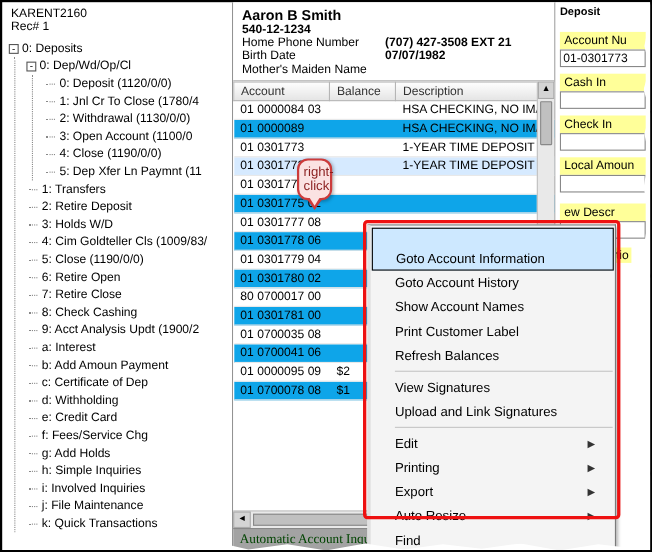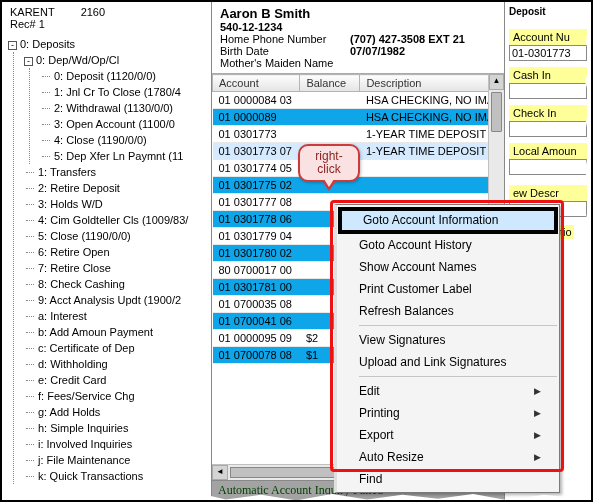--- a/index.html
+++ b/index.html
@@ -18,21 +18,21 @@
     height: 100%;
   }
   .left-panel {
     width: 210px;
     border-right: 1px solid #888;
     padding: 4px 2px;
     font-size: 11px;
     position: relative;
   }
   .top-info { padding: 0 6px 4px 6px; }
-  .top-info .teller-line { display:flex; gap: 26px; }
+  .top-info .teller-line { display:flex; }
   .tree { padding: 2px 0 0 4px; line-height: 16px; white-space: nowrap; overflow:hidden;}
   .tree-item { position: relative; padding-left: 14px; }
   .tree-item::before {
     content: ""; position: absolute; left: 2px; top: 8px;
     width: 8px; border-top: 1px dotted #888;
   }
   .tree .collapse-box {
     display:inline-block; width:9px; height:9px; border:1px solid #555;
     text-align:center; line-height:7px; font-size:9px; margin-right:3px;
     background:#fff;
@@ -116,36 +116,36 @@
     border-left: 3px solid #e0e0e0;
     padding: 2px 0;
     font-size: 12px;
   }
   .context-menu .mi {
     padding: 4px 18px 4px 22px;
     position: relative;
     cursor: default;
     display:flex; justify-content:space-between; align-items:center;
   }
-  .context-menu .mi.hl { background: #cde8ff; border:4px solid #000000; margin:0 1px; padding:2px 17px 3px 21px;}
+  .context-menu .mi.hl { background: #cde8ff; border:1px solid #000000; margin:0 1px; padding:20px 17px 3px 21px;}
   .context-menu .sep { height:1px; background:#c5c5c5; margin:3px 2px 3px 22px; }
   .context-menu .arrow-r { font-size:9px; color:#333; }
   .red-outline {
     position:absolute;
     border: 3px solid #e11;
     border-radius: 4px;
     z-index: 60;
     pointer-events:none;
   }
   .red-outline.menu-box { left: 328px; top: 198px; width: 234px; height: 272px; }
 
   .callout {
     position: absolute;
-    left: 296px; top: 142px;
-    width: 62px;
+    left: 268px; top: 142px;
+    width: 32px;
     z-index: 70;
     text-align:center;
   }
   .callout-bubble {
     background: #fbe2e2;
     border: 2px solid #cc3b3b;
     border-radius: 10px;
     color: #8a1f1f;
     font-size: 12px;
     padding: 4px 4px;

